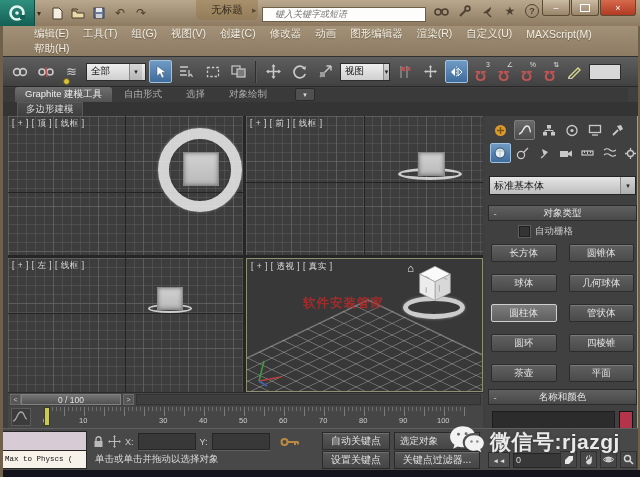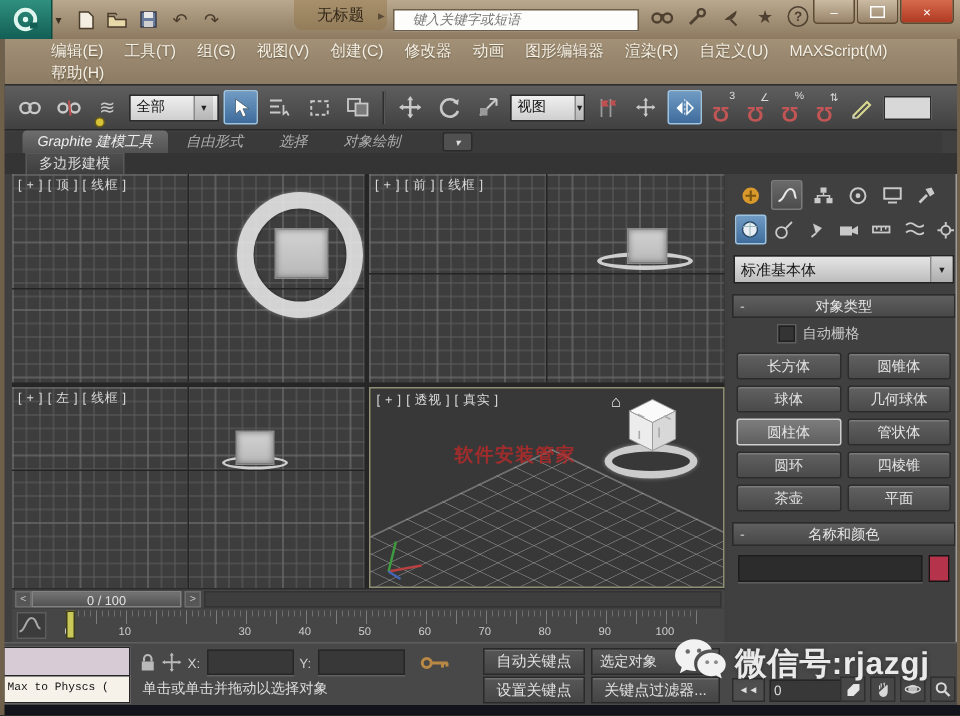--- a/index.html
+++ b/index.html
@@ -60,21 +60,21 @@
     font-size:7px;color:#222;}
   .magnet{position:relative;width:20px;height:22px;display:flex;align-items:flex-end;justify-content:center;}
   .magnet .om{color:#c25555;font-size:14px;transform:rotate(180deg);line-height:14px;font-weight:bold;}
   .magnet .lb{position:absolute;top:0;right:1px;font-size:7px;color:#ddd;}
   .waves{position:relative;color:#c9c9c9;font-size:13px;}
   .waves .dot{position:absolute;left:3px;bottom:-2px;width:5px;height:5px;border-radius:50%;
     background:#d8c23a;border:1px solid #6b5d14;}
 
   
   .ribbontabs{position:absolute;top:88px;left:3px;right:12px;height:14px;background:#3a3a3a;
-    display:flex;align-items:flex-end;font-size:9.5px;font-style:italic;}
+    display:flex;align-items:flex-end;font-size:9.5px;}
   .rtab{padding:1px 12px;color:#aeaeae;}
   .rtab.activetab{background:linear-gradient(#6e6e6e,#525252);border-radius:3px 3px 0 0;
     color:#efefef;padding:1px 10px;margin-left:12px;}
   .rtab-caretbox{margin-left:16px;width:18px;height:11px;background:#505050;border:1px solid #2b2b2b;
     border-radius:2px;color:#ddd;font-size:7px;display:flex;align-items:center;justify-content:center;margin-bottom:1px;}
   .ribbonpanel{position:absolute;top:102px;left:3px;right:2px;height:14px;background:#343434;
     display:flex;align-items:flex-end;}
   .rpanel-tab{margin-left:14px;height:13px;background:linear-gradient(#4e4e4e,#3e3e3e);
     border:1px solid #585858;border-bottom:none;padding:0 8px;font-size:9.5px;color:#ddd;
     display:flex;align-items:center;}
@@ -132,32 +132,32 @@
   .marker{position:absolute;left:0;top:0;width:6px;height:19px;background:#c9c95a;
     border:1px solid #3c3c18;z-index:3;box-sizing:border-box;}
 
   
   .cpanel{position:absolute;top:116px;left:485px;width:155px;height:312px;background:#404040;}
   .cp-tabs1{display:flex;gap:4px;align-items:center;padding:4px 0 2px 6px;}
   .cp-tabs2{display:flex;gap:3px;align-items:center;padding:1px 0 3px 5px;}
   .cpt{width:19px;height:18px;display:flex;align-items:center;justify-content:center;}
   .cpt.raised{background:linear-gradient(#6a6a6a,#4c4c4c);border:1px solid #7c7c7c;border-radius:2px;}
   .cpt.bluesel{background:linear-gradient(#6f9bc4,#3f6c9c);border:1px solid #9ec3e0;border-radius:2px;}
-  .cp-drop{margin:4px 4px;height:17px;display:flex;background:linear-gradient(#e6e6e6,#bdbdbd);
+  .cp-drop{margin:10px 4px;height:17px;display:flex;background:linear-gradient(#e6e6e6,#bdbdbd);
     border:1px solid #242424;}
   .cp-drop .val{flex:1;font-size:10px;color:#141414;padding:2px 0 0 4px;}
   .cp-drop .car{width:14px;background:linear-gradient(#d6d6d6,#aeaeae);border-left:1px solid #8a8a8a;
     display:flex;align-items:center;justify-content:center;font-size:7px;color:#222;}
   .rollout{margin:7px 3px 0;height:14px;background:linear-gradient(#606060,#484848);
     border:1px solid #2b2b2b;display:flex;align-items:center;font-size:9.5px;color:#e6e6e6;}
   .rollout .minus{width:12px;text-align:center;color:#ccc;}
   .rollout .rtitle{flex:1;text-align:center;padding-right:12px;}
   .agrow{display:flex;align-items:center;gap:5px;padding:4px 0 2px 34px;font-size:9.5px;color:#c9c9c9;}
   .chk{width:9px;height:9px;background:#343434;border:1px solid #1f1f1f;box-shadow:0 0 0 1px #5e5e5e;}
-  .btngrid{display:grid;grid-template-columns:1fr 1fr;gap:4px;margin:4px 6px 0;}
+  .btngrid{display:grid;grid-template-columns:1fr 1fr;gap:12px;margin:4px 6px 0;}
   .obtn{height:16px;background:linear-gradient(#616161,#4a4a4a);border:1px solid #2c2c2c;
     box-shadow:inset 0 1px 0 #7a7a7a;border-radius:2px;font-size:9.5px;color:#e4e4e4;
     display:flex;align-items:center;justify-content:center;}
   .obtn.activeb{background:linear-gradient(#7d7d7d,#5f5f5f);border:1px solid #cfcfcf;}
   .namerow{display:flex;gap:4px;margin:6px 7px 0;align-items:center;}
   .namefield{flex:1;height:16px;background:#2c2c2c;border:1px solid #1d1d1d;
     box-shadow:0 1px 0 #5e5e5e;color:#ddd;font-size:9px;
     font-family:"Liberation Sans",sans-serif;padding:0 2px;}
   .swatch{width:18px;height:16px;background:#b5344c;border:1px solid #151515;}
   .cp-scroll{position:absolute;right:0;top:0;width:3px;height:100%;background:#9c9c9c;}

